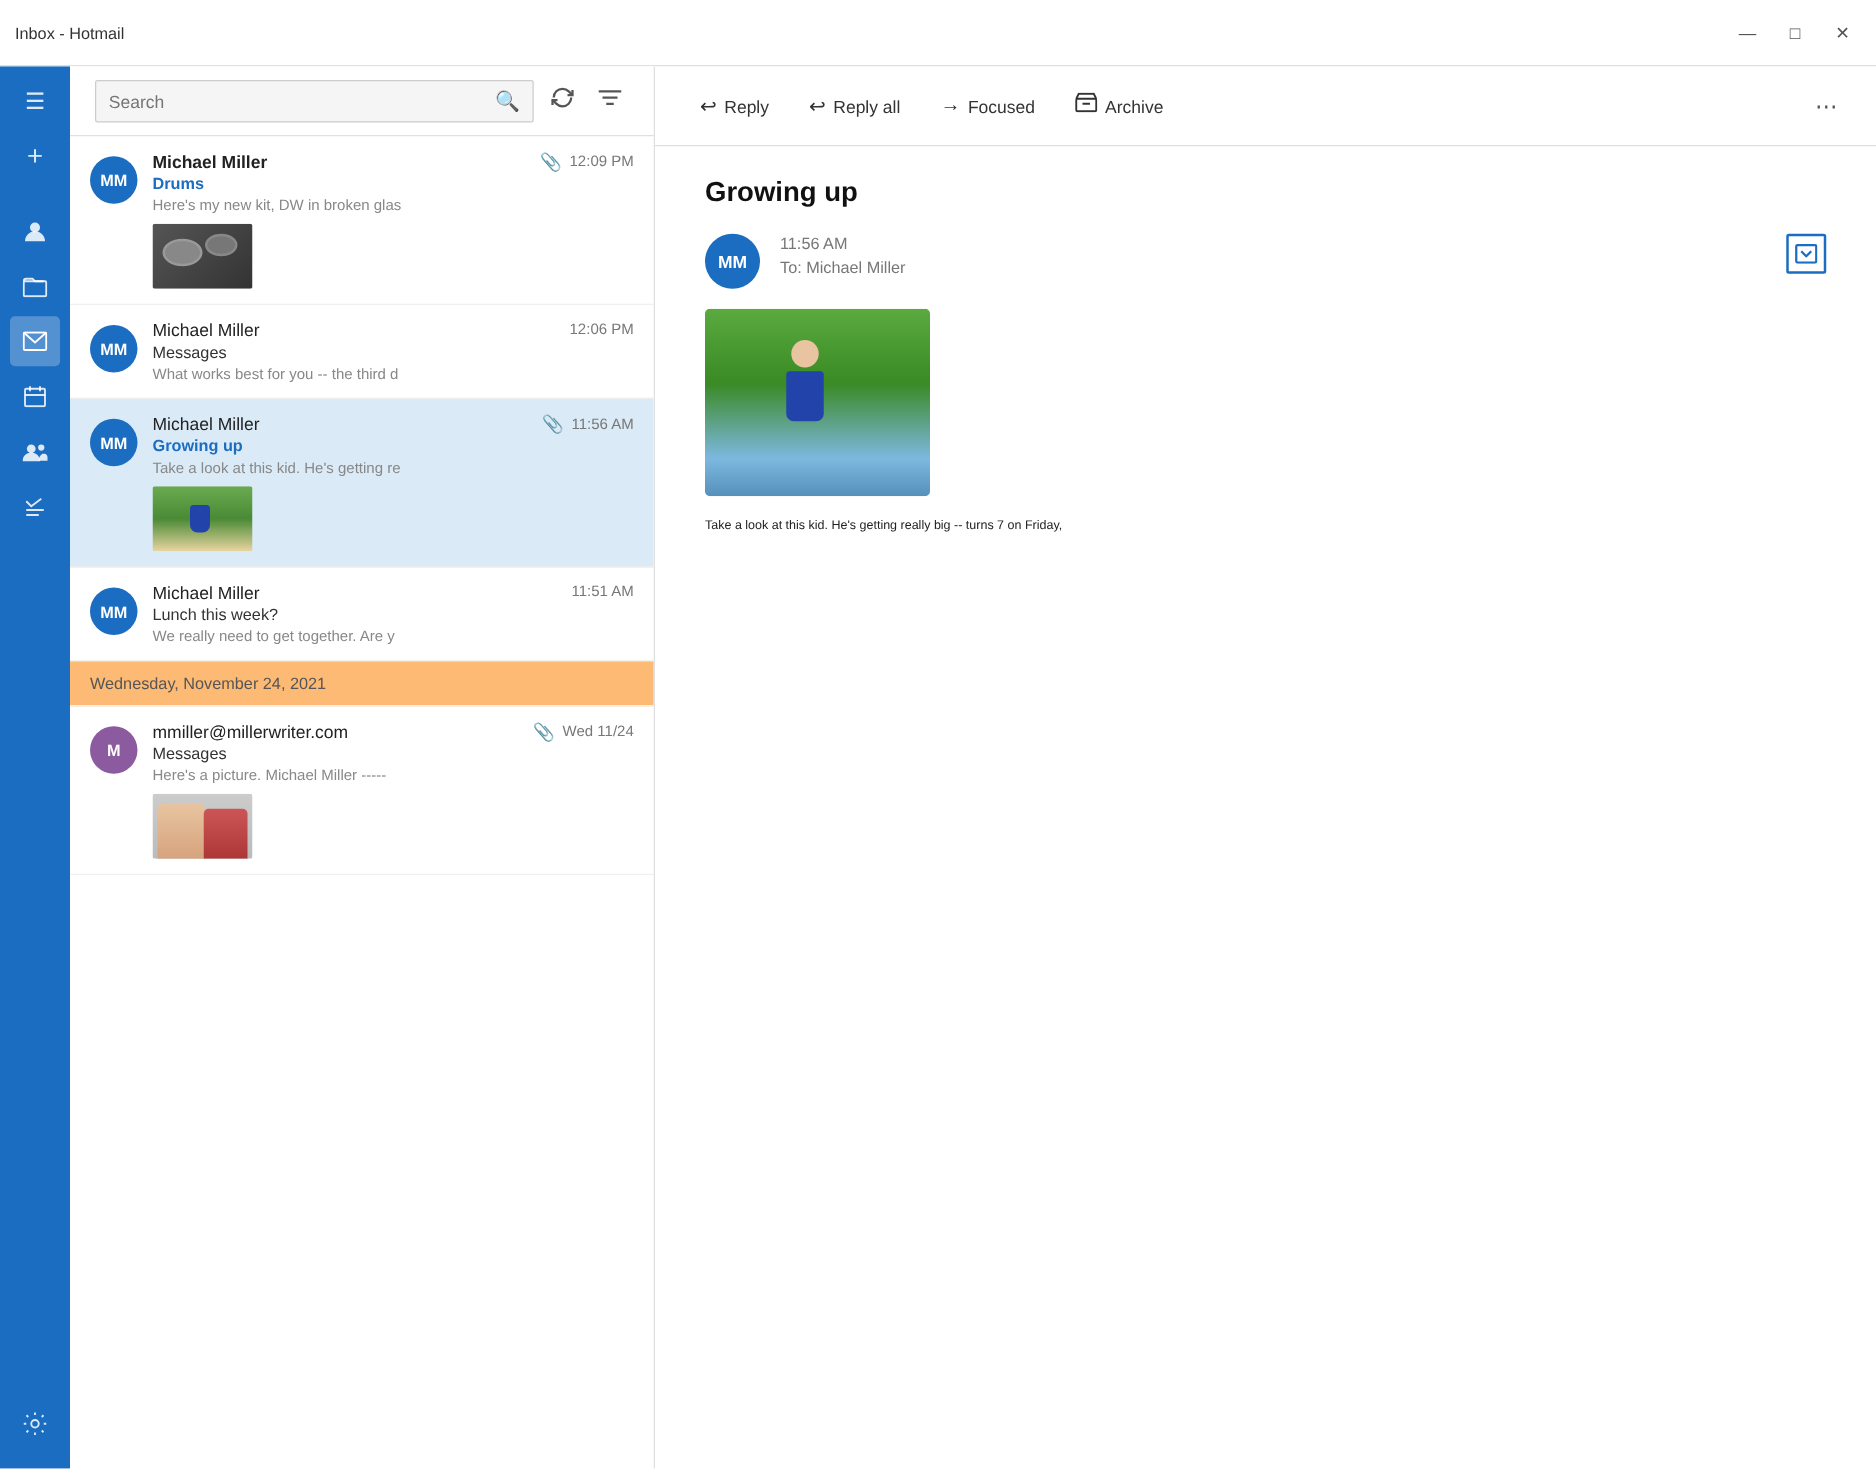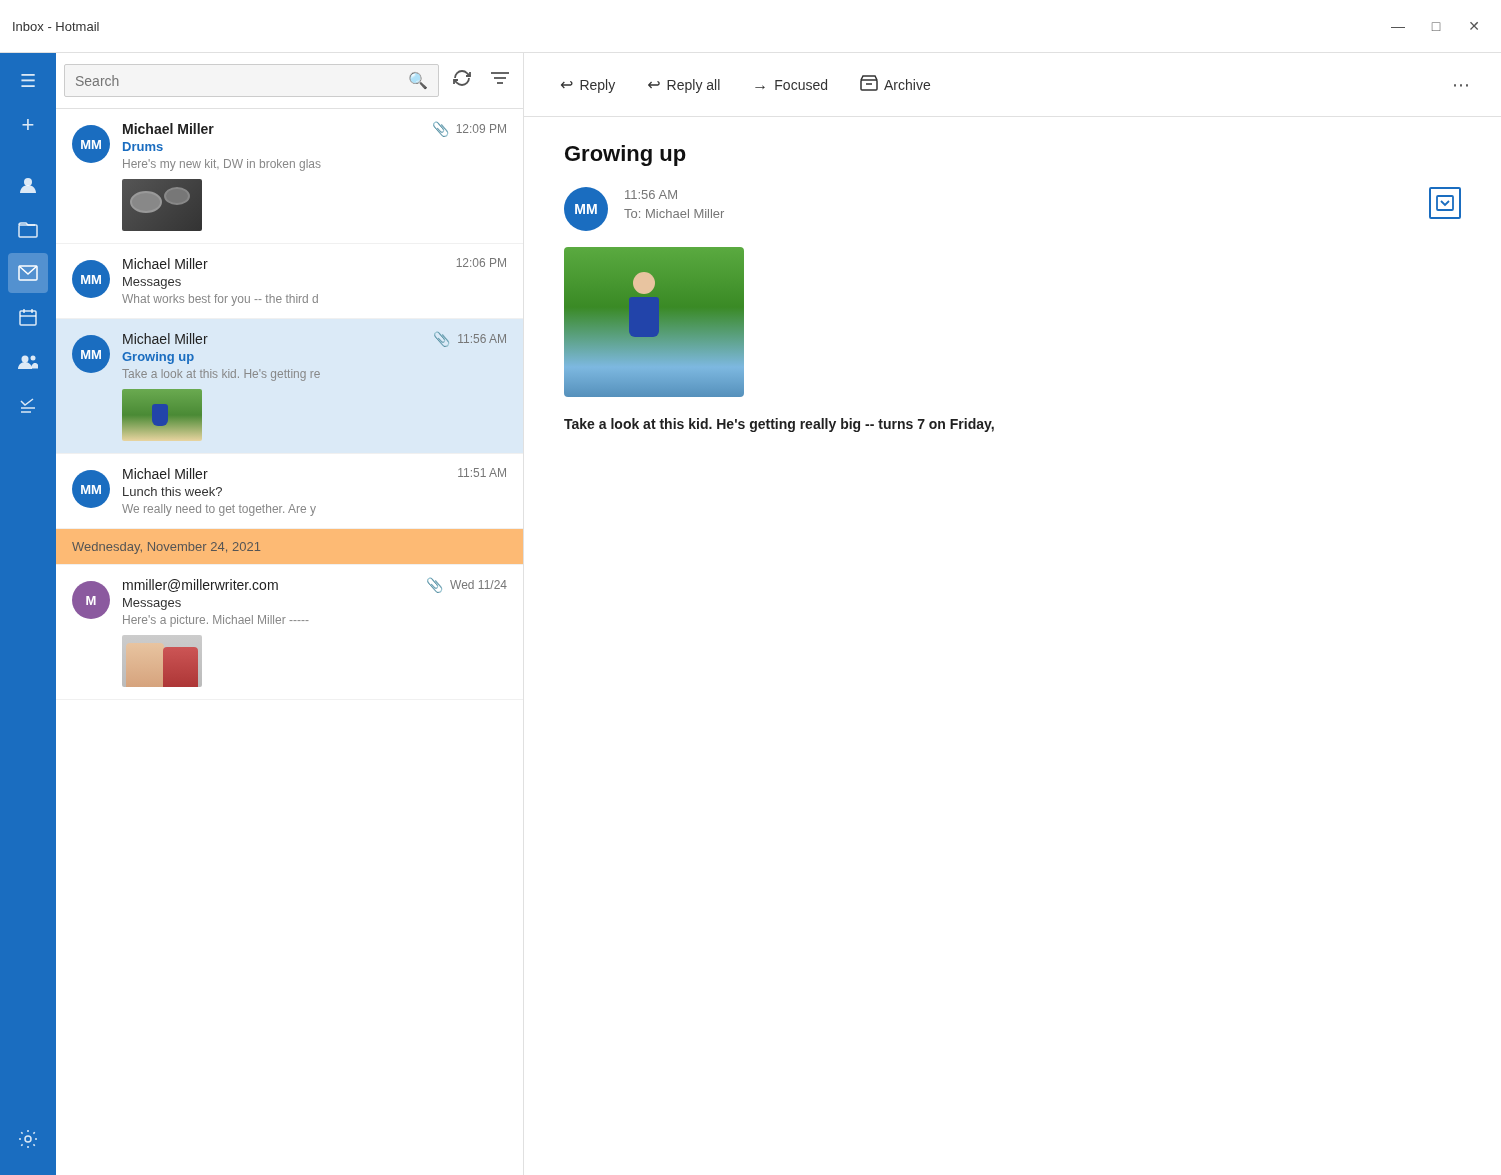--- a/index.html
+++ b/index.html
@@ -59,21 +59,21 @@
       flex-direction: column;
       border-right: 1px solid #e0e0e0;
       flex-shrink: 0;
       background: #fff;
     }
 
     
     .search-bar {
       display: flex;
       align-items: center;
-      padding: 10px 8px;
+      padding: 10px 20px;
       border-bottom: 1px solid #e0e0e0;
       gap: 8px;
     }
     .search-input-wrapper {
       flex: 1;
       display: flex;
       align-items: center;
       border: 1px solid #ccc;
       border-radius: 2px;
       padding: 6px 10px;
@@ -374,24 +374,23 @@
     .img-kid-full::after {
       content: '';
       position: absolute;
       width: 22px; height: 22px;
       background: #e8c4a0;
       border-radius: 50%;
       top: 25px; left: 69px;
     }
 
     .email-body-text {
-      font-size: 14px;
+      font-size: 10px;
       color: #222;
       line-height: 1.6;
-      font-weight: bold;
     }
 
     
     .email-list::-webkit-scrollbar { width: 6px; }
     .email-list::-webkit-scrollbar-thumb { background: #ccc; border-radius: 3px; }
     .reading-content::-webkit-scrollbar { width: 6px; }
     .reading-content::-webkit-scrollbar-thumb { background: #ccc; border-radius: 3px; }
   </style>
 </head>
 <body>

